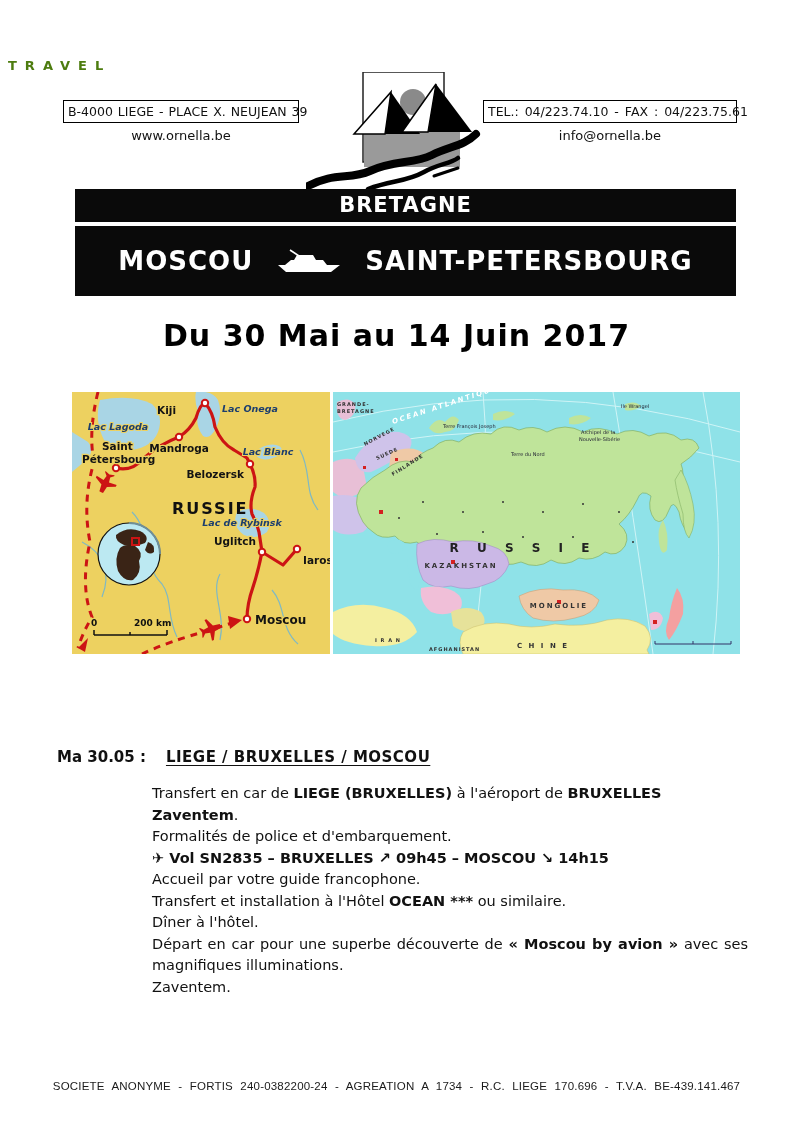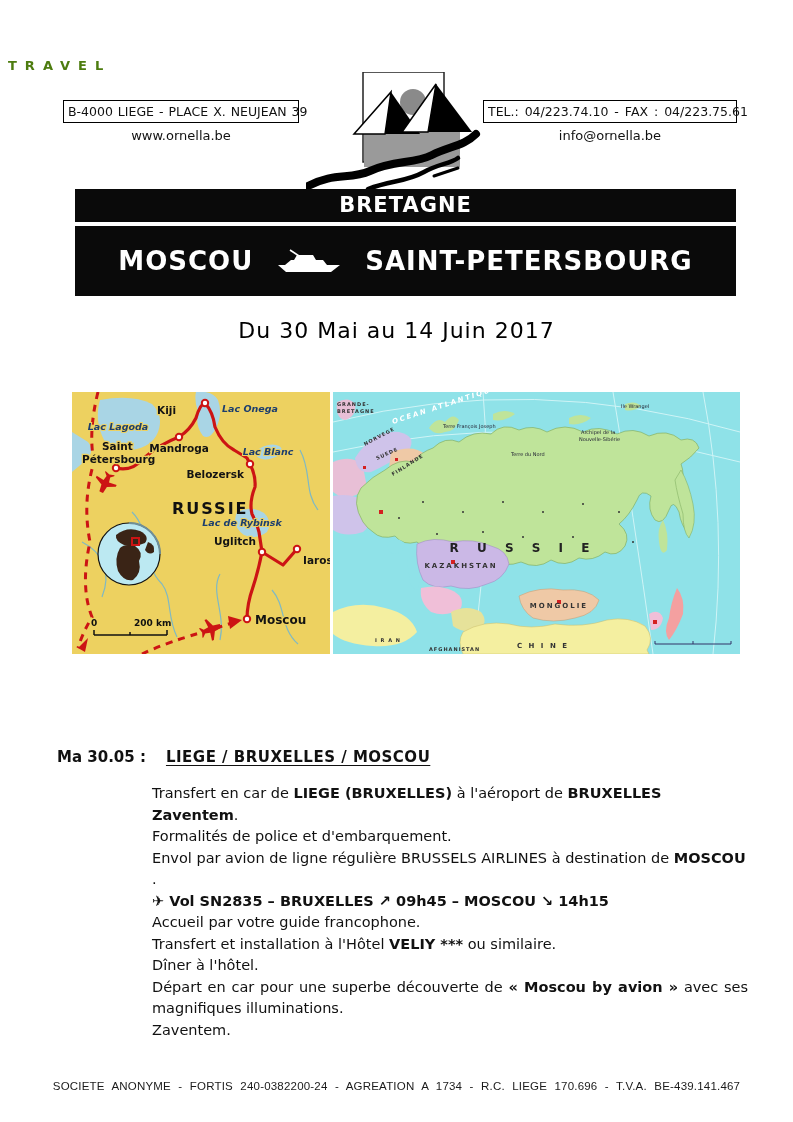--- a/index.html
+++ b/index.html
@@ -32,21 +32,21 @@
     font-weight:bold;font-size:21px;letter-spacing:1px;
   }
   .banner2{
     margin-top:4px;background:#0a0a0a;color:#fff;height:70px;
     display:flex;align-items:center;justify-content:center;gap:24px;
     font-weight:bold;font-size:26px;letter-spacing:1px;
   }
   
   .date-title{
     position:absolute;top:318px;left:0;width:100%;text-align:center;
-    font-weight:normal;font-size:22px;letter-spacing:1px;color:#000;
+    font-weight:bold;font-size:30px;letter-spacing:1px;color:#000;
   }
   
   .maps-row{position:absolute;top:392px;left:72px;display:flex;gap:3px;}
   .map-frame{display:block;}
   
   .ml-city{font:bold 10.5px "DejaVu Sans",sans-serif;fill:#131313;stroke:#EDD160;stroke-width:2.5px;paint-order:stroke;}
   .ml-city-lg{font:bold 12px "DejaVu Sans",sans-serif;fill:#131313;stroke:#EDD160;stroke-width:2.5px;paint-order:stroke;}
   .ml-lake{font:italic bold 9.5px "DejaVu Sans",sans-serif;fill:#1c3e6e;stroke:#EDD160;stroke-width:2px;paint-order:stroke;}
   .ml-region{font:bold 16px "DejaVu Sans",sans-serif;fill:#101010;letter-spacing:2px;}
   .ml-scale{font:bold 9px "DejaVu Sans",sans-serif;fill:#101010;}
@@ -304,24 +304,23 @@
   </div>
 
   <div class="itinerary">
     <div class="it-head">
       <span class="it-day">Ma 30.05 :</span>
       <span class="it-title">LIEGE / BRUXELLES / MOSCOU</span>
     </div>
     <div class="it-lines">
         <div class="it-line"><span>Transfert en car de </span><span class="b">LIEGE (BRUXELLES)</span><span> à l'aéroport de </span><span class="b">BRUXELLES Zaventem</span><span>.</span></div>
         <div class="it-line"><span>Formalités de police et d'embarquement.</span></div>
-        <div class="it-line"><span>Envol par avion de ligne régulière BRUSSELS AIRLINES à destination de </span><span class="b">MOSCOU</span><span> .</span></div>
         <div class="it-line"><span class="b">✈ Vol SN2835 – BRUXELLES ↗ 09h45 – MOSCOU ↘ 14h15</span></div>
         <div class="it-line"><span>Accueil par votre guide francophone.</span></div>
-        <div class="it-line"><span>Transfert et installation à l'Hôtel </span><span class="b">VELIY ***</span><span> ou similaire.</span></div>
+        <div class="it-line"><span>Transfert et installation à l'Hôtel </span><span class="b">OCEAN ***</span><span> ou similaire.</span></div>
         <div class="it-line"><span>Dîner à l'hôtel.</span></div>
         <div class="it-line justify"><span>Départ en car pour une superbe découverte de </span><span class="b">« Moscou by avion »</span><span> avec ses magnifiques illuminations.</span></div>
         <div class="it-line"><span>Zaventem.</span></div>
       </div>
   </div>
 
   <div class="footer">SOCIETE ANONYME - FORTIS 240-0382200-24 - AGREATION A 1734 - R.C. LIEGE 170.696 - T.V.A. BE-439.141.467</div>
 
 </div>
 

